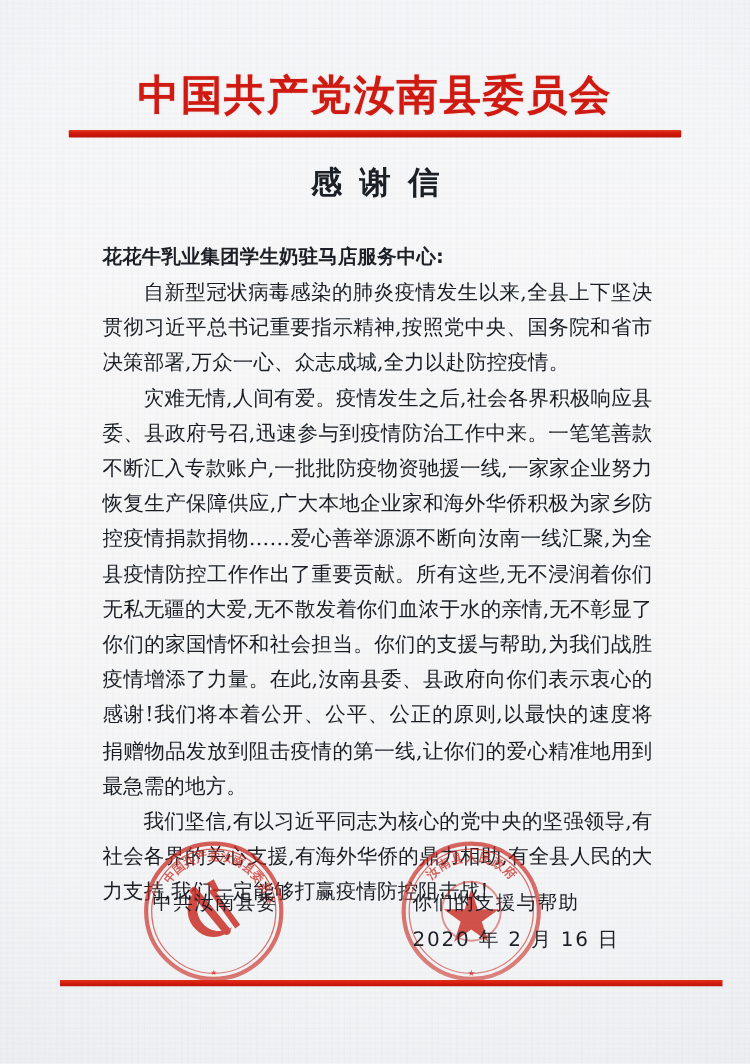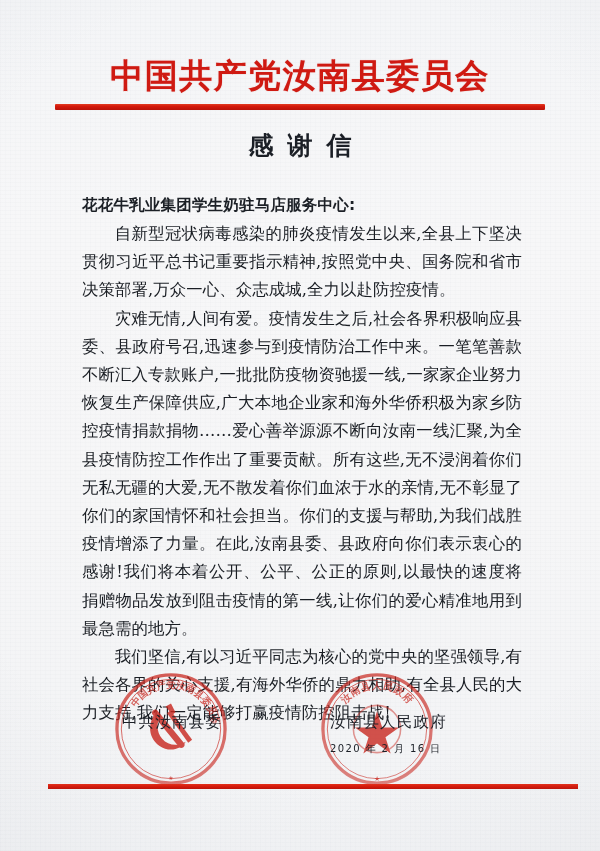--- a/index.html
+++ b/index.html
@@ -153,21 +153,21 @@
   .signature-org {
     left: 330px;
     top: 712px;
     font-size: 15.5px;
     letter-spacing: 1.2px;
     font-weight: 500;
   }
   .signature-date {
     left: 330px;
     top: 742px;
-    font-size: 10px;
+    font-size: 16px;
     letter-spacing: 1.4px;
     font-weight: 500;
   }
 
   
   .footer-rule {
     position: absolute;
     left: 48px;
     top: 784px;
     width: 530px;
@@ -265,20 +265,20 @@
           <text x="60" y="19" text-anchor="middle" transform="rotate(45 60 60)">府</text>
           <text x="60" y="113" text-anchor="middle" font-size="7">★</text>
         </g>
       </svg>
     </div>
 
   </div>
 
   <div class="seal-caption seal-caption-left">中共汝南县委</div>
 
-  <div class="seal-caption signature-org">汝南县人民政府</div>
+  <div class="seal-caption signature-org">你们的支援与帮助</div>
 
   <div class="seal-caption signature-date">2020 年 2 月 16 日</div>
 
   <div class="footer-rule"></div>
 
   <div class="vignette"></div>
 </div>
 
 </body></html>

